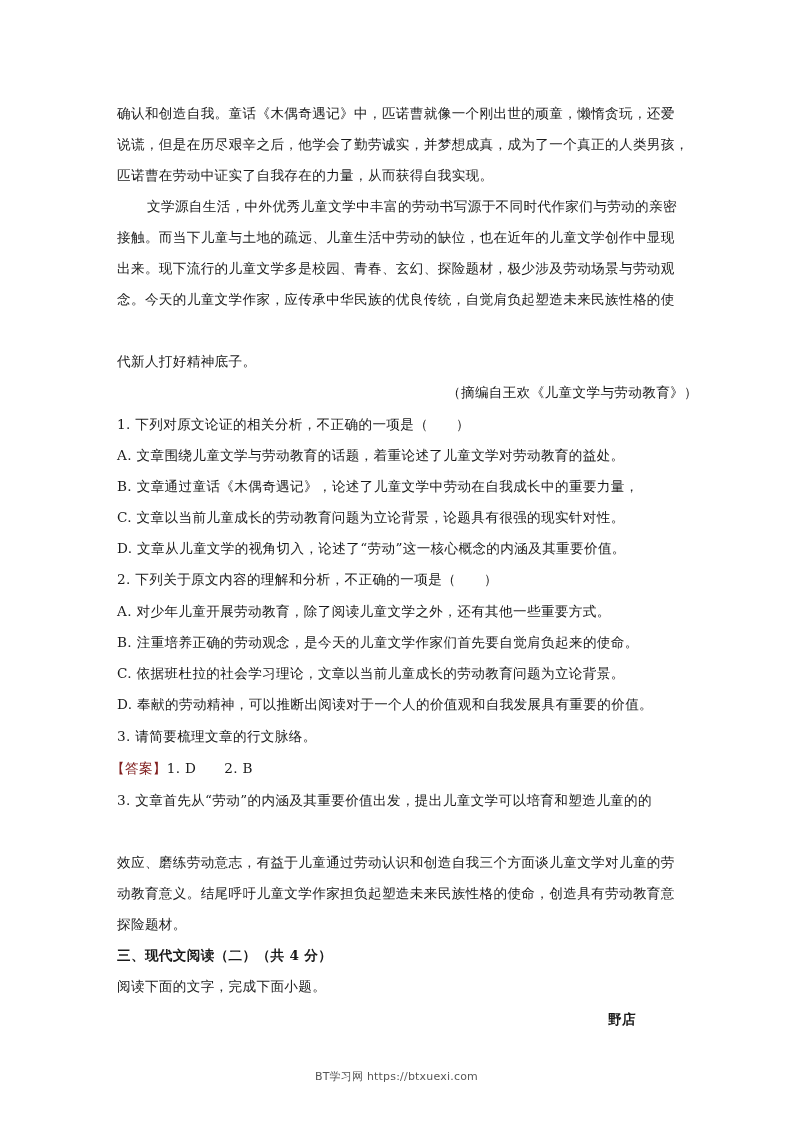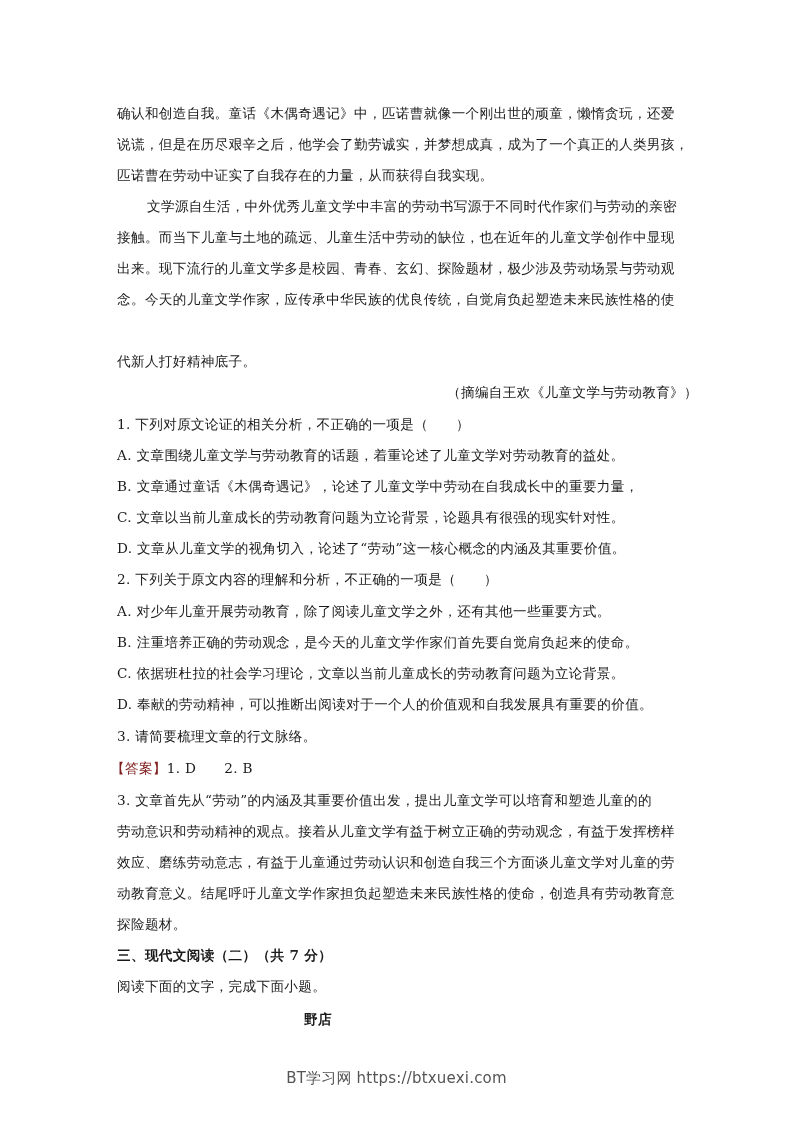--- a/index.html
+++ b/index.html
@@ -11,25 +11,25 @@
   .page { position: absolute; left: 0; top: 0; width: 793px; height: 1122px; }
   .line {
     position: absolute; left: 117px; width: 570px;
     font-size: 13.6px; line-height: 20px; white-space: nowrap;
     letter-spacing: 0.35px;
   }
   .indent { left: 147px; width: 540px; }
   .right { left: auto; right: 95px; width: auto; }
   .bold { font-weight: bold; }
   .answer-tag { color: #7f1d1d; }
-  .center { left: 0; width: 636px; text-align: center; }
+  .center { left: 0; width: 636px; text-align: right; }
   .footer {
     position: absolute; left: 0; width: 793px; top: 1069px;
     text-align: center; font-family: "DejaVu Sans", "Liberation Sans", sans-serif;
-    font-size: 15px; color: #555555; letter-spacing: 0.2px;
+    font-size: 11px; color: #555555; letter-spacing: 0.2px;
   }
 </style>
 </head>
 <body>
 
 <div class="page">
 
   <div class="line" style="top:103px">确认和创造自我。童话《木偶奇遇记》中，匹诺曹就像一个刚出世的顽童，懒惰贪玩，还爱</div>
   <div class="line" style="top:134px">说谎，但是在历尽艰辛之后，他学会了勤劳诚实，并梦想成真，成为了一个真正的人类男孩，</div>
   <div class="line" style="top:165px">匹诺曹在劳动中证实了自我存在的力量，从而获得自我实现。</div>
@@ -53,23 +53,22 @@
   <div class="line" style="top:632px">B. 注重培养正确的劳动观念，是今天的儿童文学作家们首先要自觉肩负起来的使命。</div>
   <div class="line" style="top:663px">C. 依据班杜拉的社会学习理论，文章以当前儿童成长的劳动教育问题为立论背景。</div>
   <div class="line" style="top:694px">D. 奉献的劳动精神，可以推断出阅读对于一个人的价值观和自我发展具有重要的价值。</div>
 
   <div class="line" style="top:726px">3. 请简要梳理文章的行文脉络。</div>
 
   <div class="line" style="top:758px; left:111px">
     <span class="answer-tag">【答案】</span><span>1. D　　2. B</span>
   </div>
   <div class="line" style="top:790px">3. 文章首先从“劳动”的内涵及其重要价值出发，提出儿童文学可以培育和塑造儿童的的</div>
-  <div class="line" style="top:821px">劳动意识和劳动精神的观点。接着从儿童文学有益于树立正确的劳动观念，有益于发挥榜样</div>
   <div class="line" style="top:852px">效应、磨练劳动意志，有益于儿童通过劳动认识和创造自我三个方面谈儿童文学对儿童的劳</div>
   <div class="line" style="top:883px">动教育意义。结尾呼吁儿童文学作家担负起塑造未来民族性格的使命，创造具有劳动教育意</div>
   <div class="line" style="top:914px">探险题材。</div>
 
-  <div class="line bold" style="top:945px">三、现代文阅读（二）（共 7 分）</div>
+  <div class="line bold" style="top:945px">三、现代文阅读（二）（共 4 分）</div>
   <div class="line" style="top:976px">阅读下面的文字，完成下面小题。</div>
   <div class="line center bold" style="top:1009px">野店</div>
 
   <div class="footer">BT学习网 https://btxuexi.com</div>
 </div>
 
 </body></html>

